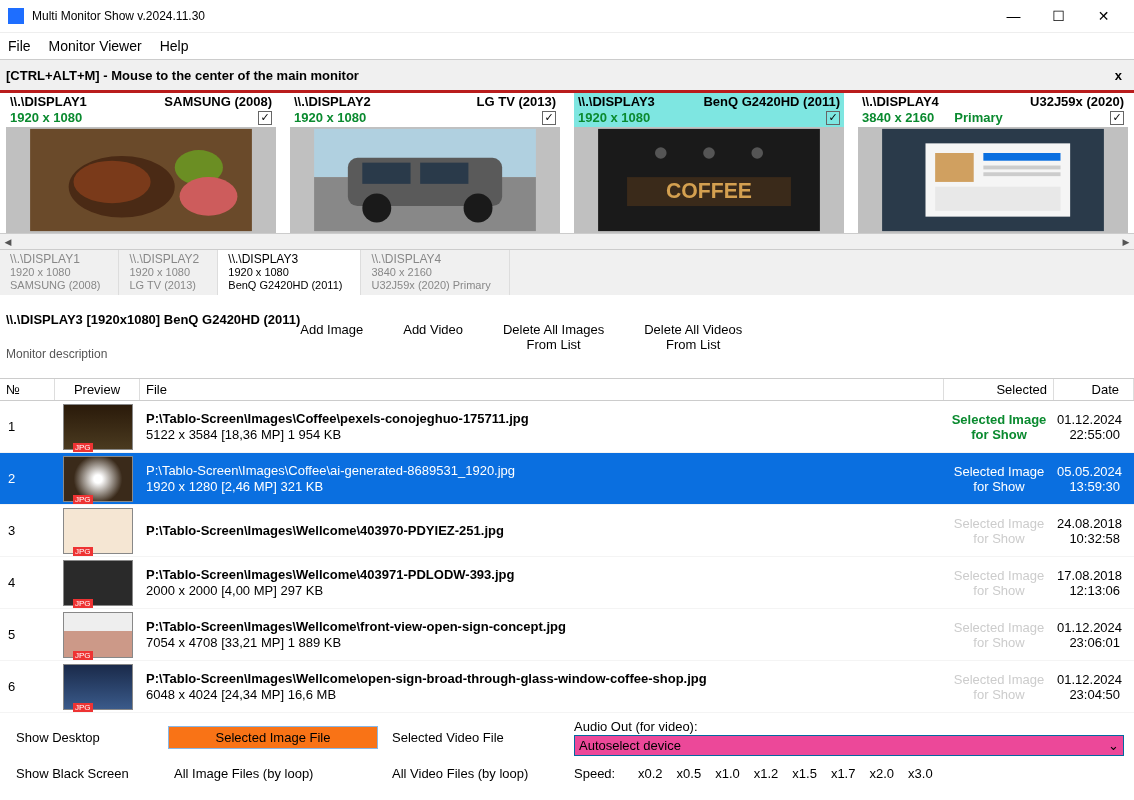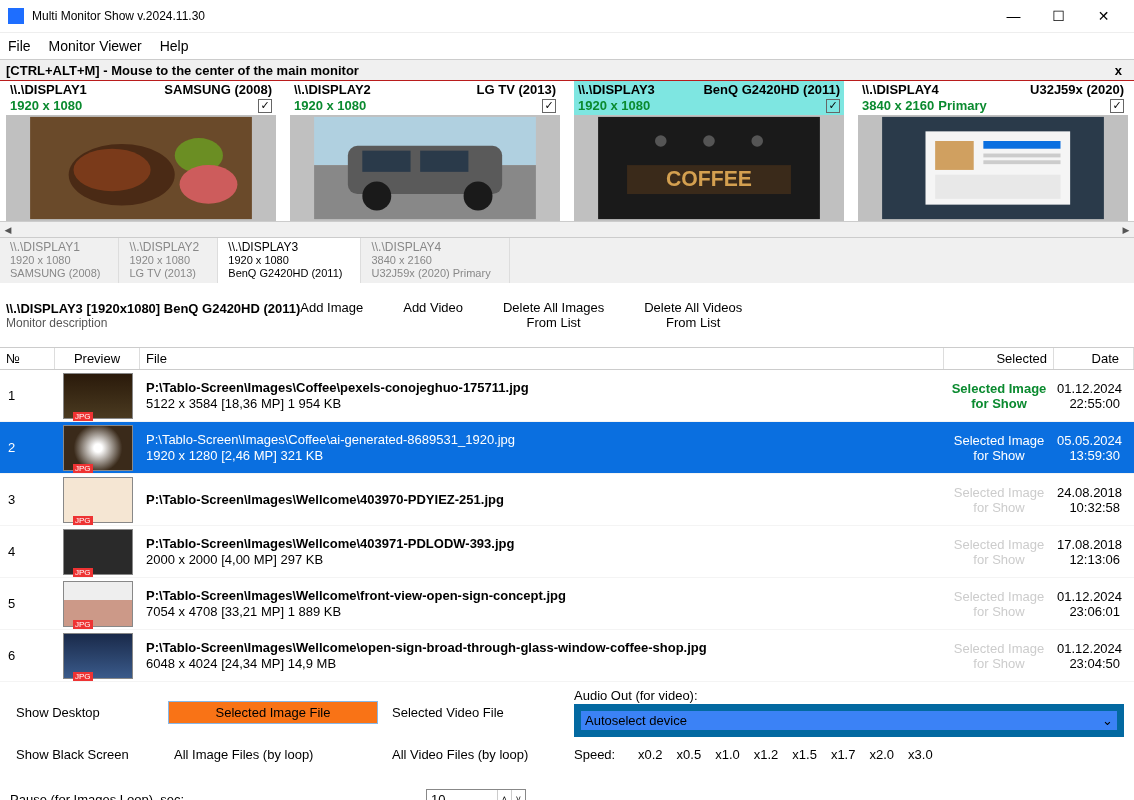--- a/index.html
+++ b/index.html
@@ -7,50 +7,50 @@
 
 .titlebar { height: 30px; display: flex; align-items: center; padding: 16px 8px; border-bottom: 1px solid #eee; }
 .titlebar .app-icon { width: 16px; height: 16px; background: #1e6eff; margin-right: 8px; }
 .titlebar .title { font-size: 12px; flex: 1; }
 .win-btns { display: flex; gap: 0; }
 .win-btn { width: 45px; height: 30px; display: flex; align-items: center; justify-content: center; font-size: 14px; }
 
 .menubar { height: 26px; display: flex; align-items: center; padding: 0 8px; gap: 18px; font-size: 14px; }
 .menubar span { cursor: default; }
 
-.instruct-bar { height: 22px; background: #f0f0f0; display: flex; align-items: center; padding: 0 6px; font-size: 13px; font-weight: bold; border-top: 1px solid #ccc; border-bottom: 1px solid #b91c1c; }
+.instruct-bar { height: 34px; background: #f0f0f0; display: flex; align-items: center; padding: 0 6px; font-size: 13px; font-weight: bold; border-top: 1px solid #ccc; border-bottom: 3px solid #b91c1c; }
 .instruct-bar .close-x { margin-left: auto; font-weight: bold; padding: 0 6px; }
 
 .monitors-strip { display: flex; gap: 14px; padding: 0 6px; background: #fff; }
 .mon-card { flex: 1; min-width: 0; }
 .mon-hdr { display: flex; justify-content: space-between; align-items: center; font-size: 13px; padding: 1px 4px; }
 .mon-hdr.active { background: #7ee6e1; }
 .mon-name { font-weight: bold; }
 .mon-model { font-weight: bold; }
 .mon-res-row { display: flex; justify-content: space-between; align-items: center; padding: 0 4px 2px; }
 .mon-res { color: #0a8a2f; font-weight: bold; font-size: 13px; }
-.mon-primary { color: #0a8a2f; font-weight: bold; margin-left: 4px; }
+.mon-primary { color: #0a8a2f; font-weight: bold; margin-left: 20px; }
 .check { width: 14px; height: 14px; border: 1px solid #666; display: inline-flex; align-items: center; justify-content: center; font-size: 11px; }
 .mon-thumb { width: 100%; height: 106px; background: #c0c0c0; display: flex; align-items: center; justify-content: center; overflow: hidden; }
 .mon-thumb svg { width: 100%; height: 100%; }
 
 .scroll-row { height: 17px; background: #f0f0f0; display: flex; align-items: center; border-top: 1px solid #ccc; border-bottom: 1px solid #ccc; }
 .scroll-row .arrow { width: 16px; text-align: center; font-size: 9px; color:#555;}
 .scroll-track { flex: 1; }
 
 .tabs-row { display: flex; background: #f0f0f0; padding: 0; }
 .tab { padding: 3px 18px 3px 10px; font-size: 11px; color: #888; line-height: 13px; border-right: 1px solid #ddd; position: relative; }
 .tab.active { background: #fff; color: #000; }
 .tab .tname { font-size: 12px; display: block; }
 .tab .tres { display: block; }
 .tab .tmodel { display: block; }
 
 .desc-bar { display: flex; align-items: center; padding: 17px 6px; font-size: 13px; }
 .desc-bar .desc-left { font-weight: bold; }
-.desc-bar .desc-sub { font-size: 12px; color: #555; display: block; font-weight: normal; }
+.desc-bar .desc-sub { font-size: 12px; color: #555; display: block; font-weight: normal; margin-top: 20px; }
 .desc-actions { display: flex; gap: 40px; font-size: 13px; }
 .desc-actions .act { text-align: center; line-height: 15px; }
 
 .list-header { display: flex; background: #fff; border-top: 1px solid #ccc; border-bottom: 1px solid #ccc; font-size: 13px; }
 .list-header > div { padding: 3px 6px; border-right: 1px solid #ddd; }
 .col-no { width: 55px; }
 .col-prev { width: 85px; text-align: center; }
 .col-file { flex: 1; }
 .col-sel { width: 110px; text-align: right; }
 .col-date { width: 80px; text-align: right; padding-right: 14px!important; }
@@ -68,21 +68,21 @@
 .row .c-sel { width: 110px; text-align: center; font-size: 13px; line-height: 15px; color: #ccc; }
 .row .c-sel.green { color: #0a8a2f; font-weight: bold; }
 .row.selected .c-sel { color: #fff; }
 .row .c-date { width: 80px; text-align: right; padding: 3px 14px 3px 3px; font-size: 13px; line-height: 15px; }
 
 .footer { padding: 6px 10px; display: grid; grid-template-columns: 150px 210px 180px 1fr; gap: 6px 8px; font-size: 13px; align-items: center; }
 .footer .btn-flat { text-align: left; padding: 4px 6px; }
 .footer .btn-selected { background: #f97316; border: 1px solid #86b7e8; text-align: center; padding: 3px 6px; }
 .audio-row { grid-column: 4 / 5; }
 .audio-label { font-size: 13px; margin-bottom: 1px; }
-.audio-sel { width: 100%; border: 7px solid #0369a1; background: #3b82f6; padding: 2px 4px; font-size: 13px; display: flex; justify-content: space-between; }
+.audio-sel { width: 100%; border: 1px solid #0369a1; background: #ec4899; padding: 2px 4px; font-size: 13px; display: flex; justify-content: space-between; }
 .speed-row { grid-column: 4 / 5; display: flex; gap: 14px; font-size: 13px; align-items: center; }
 .speed-row .lbl { width: 50px; }
 .rotate-row { grid-column: 4 / 5; display: flex; gap: 14px; font-size: 13px; align-items: flex-start; margin-top: 40px; }
 .rotate-row .lbl { width: 50px; }
 .pause-row { grid-column: 1 / 3; display: flex; align-items: center; gap: 10px; font-size: 13px; }
 .spin { display: inline-flex; border: 1px solid #888; }
 .spin input { width: 70px; border: none; padding: 2px 4px; font-size: 13px; }
 .spin .btns { display: flex; flex-direction: row; }
 .spin .btns span { width: 14px; text-align: center; font-size: 9px; border-left: 1px solid #ccc; line-height: 18px; }
 </style>
@@ -314,21 +314,21 @@
     <div class="c-date"><span>01.12.2024</span><br><span>23:06:01</span></div>
   </div>
   <div class="row">
     <div class="c-no">6</div>
     <div class="c-prev">
         <div class="thumb" style="background:linear-gradient(#1a2a4a,#3a5a8a);"></div>
         <span class="jpg-badge">JPG</span>
       </div>
     <div class="c-file">
         <span class="fpath">P:\Tablo-Screen\Images\Wellcome\open-sign-broad-through-glass-window-coffee-shop.jpg</span>
-        <span class="fmeta">6048 x 4024    [24,34 MP]    14,9 MB</span>
+        <span class="fmeta">6048 x 4024    [24,34 MP]    16,6 MB</span>
       </div>
     <div class="c-sel"><span>Selected Image</span><br><span>for Show</span></div>
     <div class="c-date"><span>01.12.2024</span><br><span>23:04:50</span></div>
   </div>
 </div>
 
 <div class="footer">
   <div class="btn-flat">Show Desktop</div>
   <div class="btn-selected">Selected Image File</div>
   <div class="btn-flat">Selected Video File</div>

